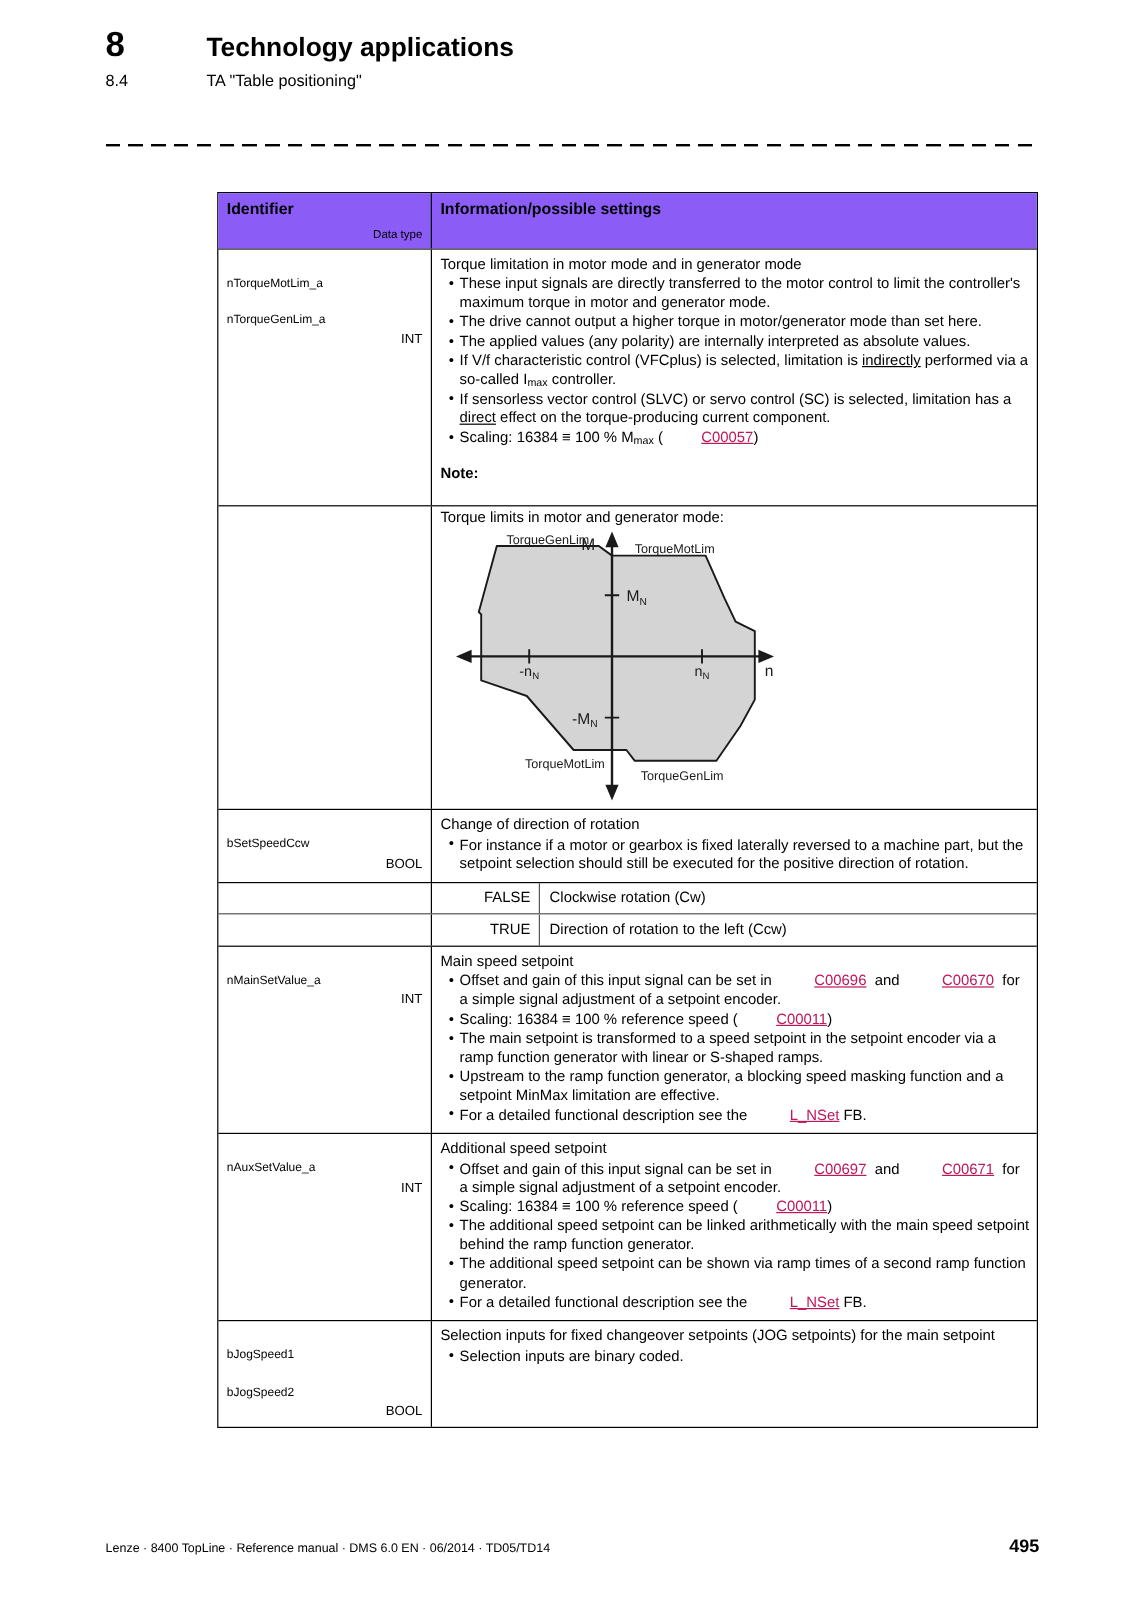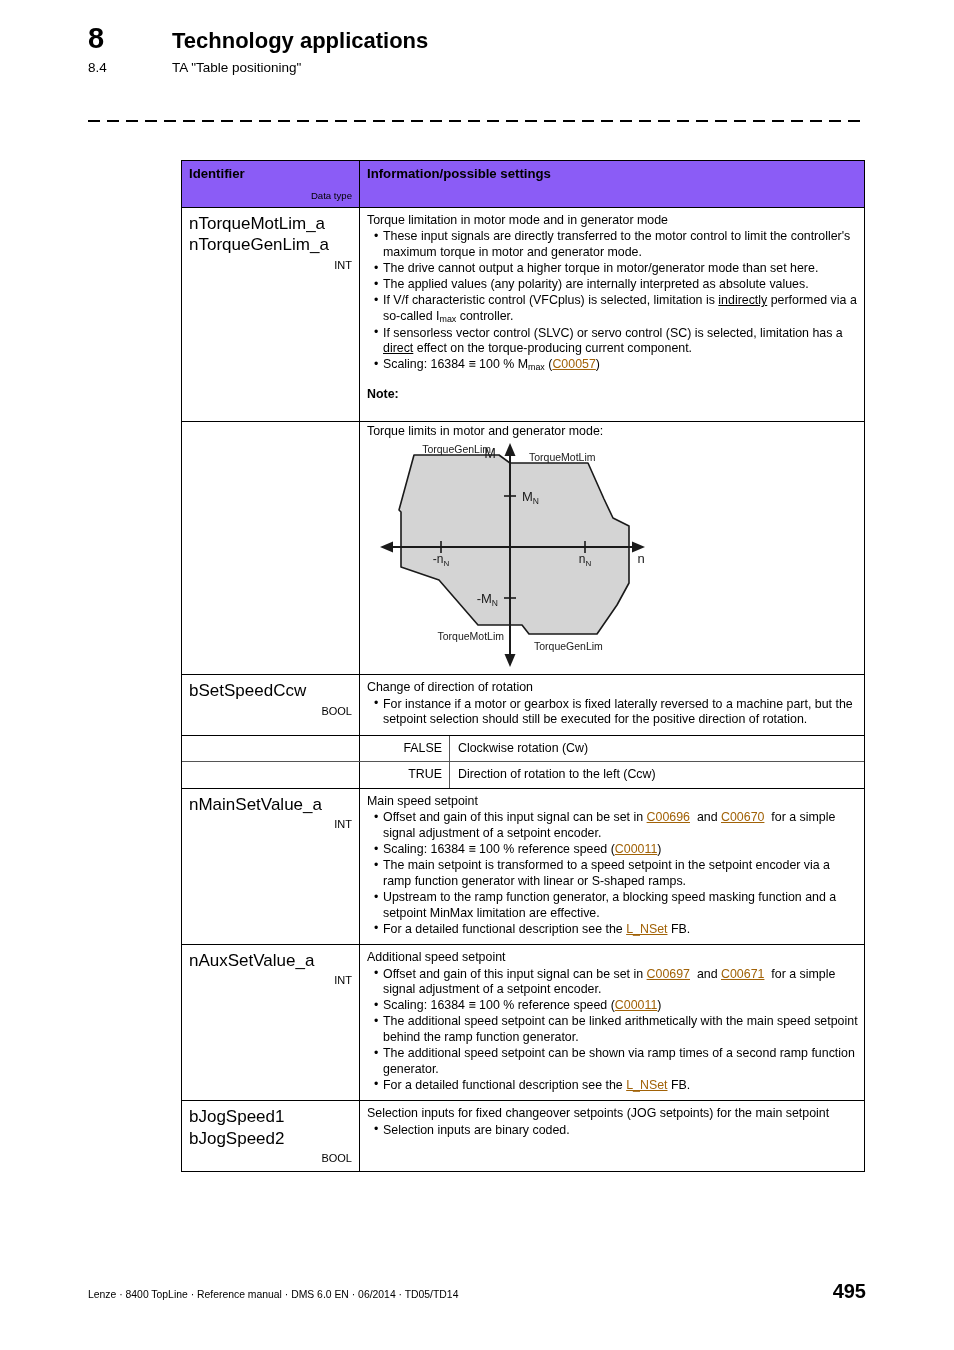--- a/index.html
+++ b/index.html
@@ -111,21 +111,21 @@
     background: #8b5cf6;
     font-weight: bold;
     font-size: 13.2px;
   }
   .dtype-label {
     font-size: 9.6px;
     font-weight: normal;
     text-align: right;
     margin-top: 7px;
   }
-  .idname { font-size: 17px; }
+  .idname { font-size: 10px; margin-top: 18px; }
   .dtype {
     font-size: 11px;
     text-align: right;
     margin-top: 3px;
   }
   .c-id .spacer { flex: 1 1 auto; }
 
   .lead { margin: 0 0 1px 0; }
   ul.bl {
     margin: 0;
@@ -140,22 +140,23 @@
   ul.bl > li::before {
     content: "•";
     position: absolute;
     left: -9px;
     top: -0.5px;
   }
   .note-hd { font-weight: bold; margin-top: 13px; }
   .note-bd { margin: 0; }
 
   a.lnk, span.lnk {
-    color: #a16207;
+    color: #be185d;
     text-decoration: underline;
+    margin-left: 32px;
   }
   .uline { text-decoration: underline; }
   sub { font-size: 0.72em; vertical-align: -0.22em; }
 
   
   .subrow { display: flex; width: 100%; box-sizing: border-box; }
   .sub-key {
     width: 90px;
     flex: none;
     text-align: right;
@@ -180,21 +181,21 @@
     position: absolute;
     left: 88px;
     top: 1280px;
     width: 778px;
     display: flex;
     align-items: baseline;
     justify-content: space-between;
     font-size: 10.4px;
     gap: 48px;
   }
-  .footer .pg { font-size: 20px; font-weight: bold; }
+  .footer .pg { font-size: 15px; font-weight: bold; }
 </style>
 </head>
 <body>
 
 <div class="page">
 
   <div class="hdr">
     <div class="hdr-row1">
       <div class="hdr-chapnum">8</div>
       <div class="hdr-chaptitle">Technology applications</div>

